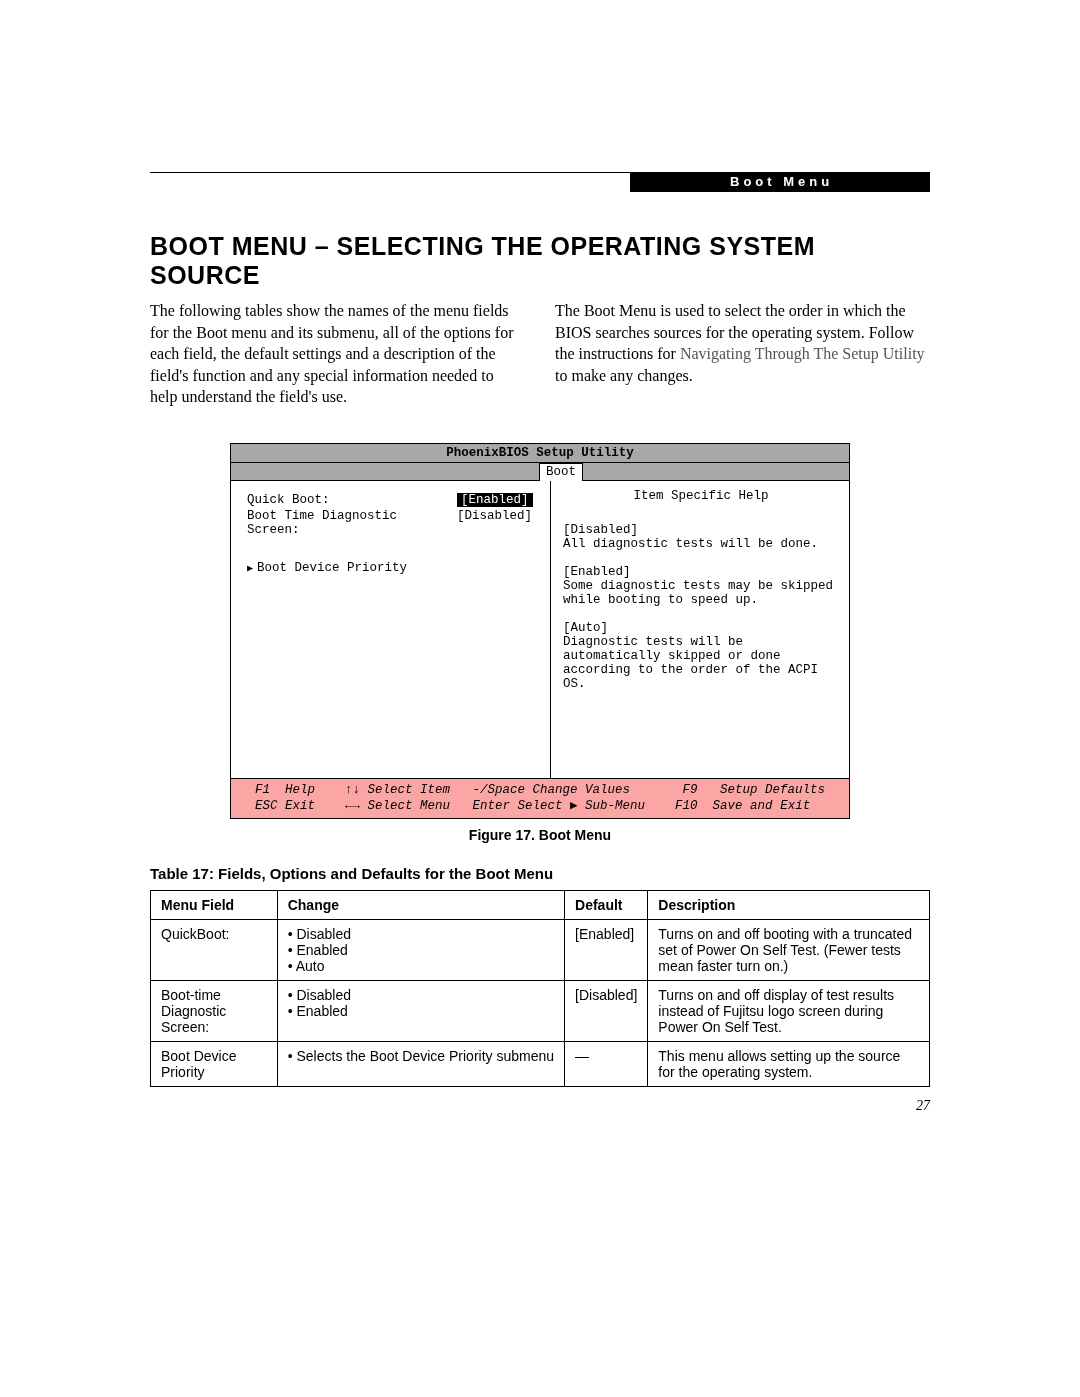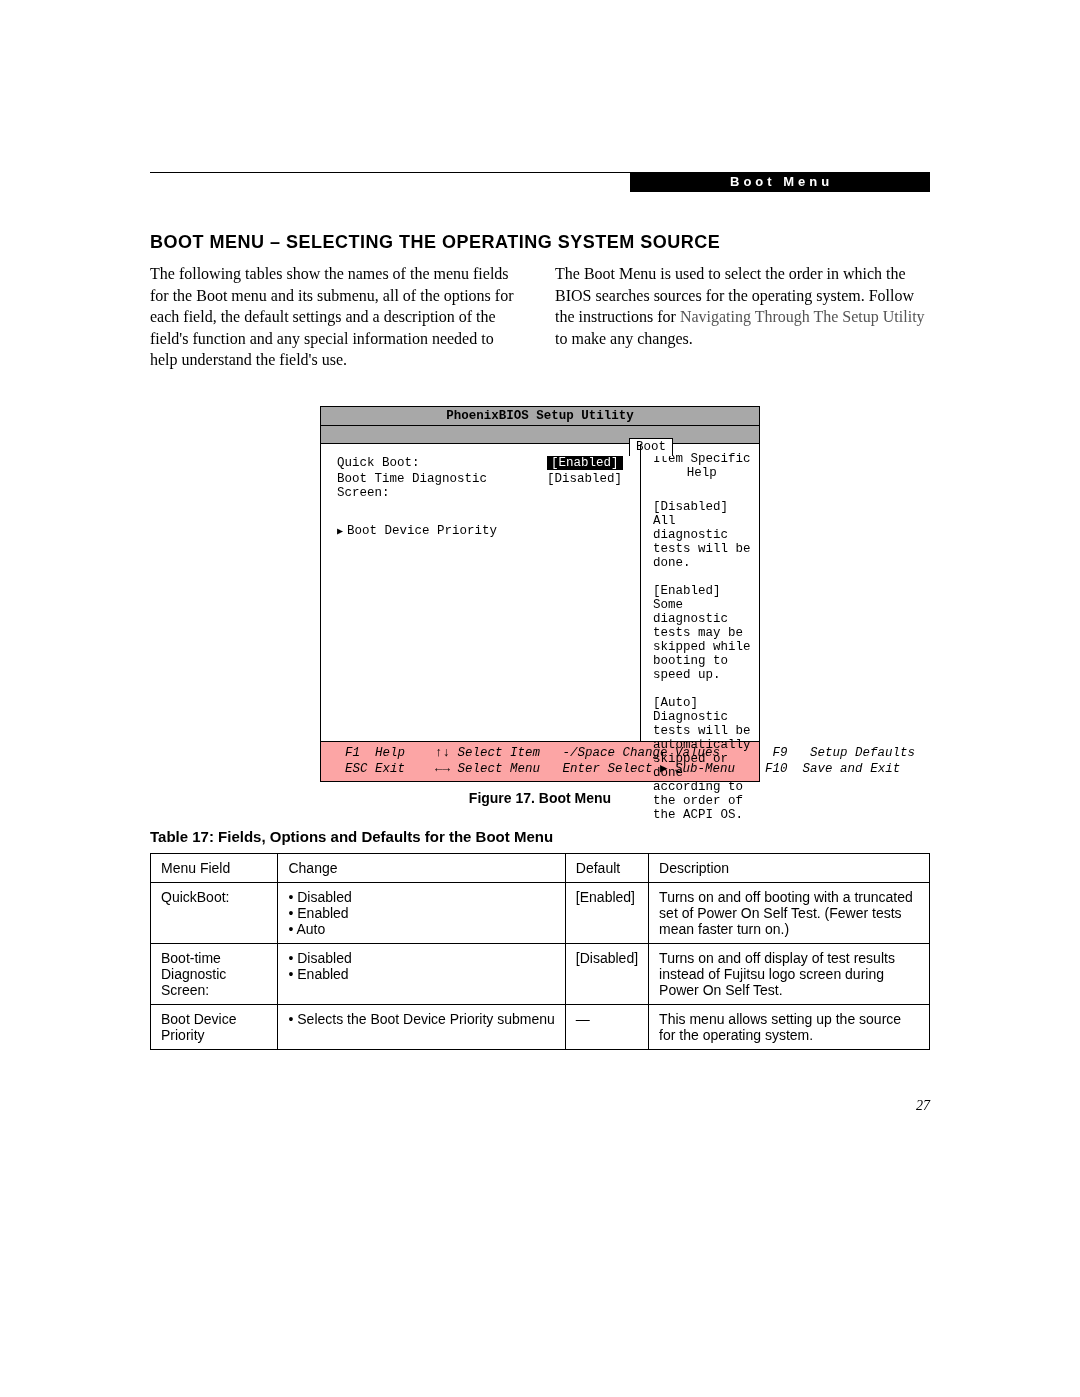--- a/index.html
+++ b/index.html
@@ -35,36 +35,36 @@
     font-family: Arial, Helvetica, sans-serif;
     font-weight: bold;
     font-size: 13px;
     letter-spacing: 4px;
     padding-left: 100px;
     line-height: 20px;
   }
   h1.title {
     font-family: Arial, Helvetica, sans-serif;
     font-weight: bold;
-    font-size: 18px;
+    font-size: 25px;
     letter-spacing: 0.5px;
     margin: 0 0 10px 0;
     text-transform: uppercase;
   }
   .two-col {
     display: flex;
     gap: 30px;
     font-size: 16px;
     line-height: 1.35;
     font-family: "ITC Stone Serif", Georgia, serif;
   }
   .two-col .col { flex: 1; }
   .bios-figure {
     margin: 35px auto 8px auto;
-    width: 440px;
+    width: 620px;
   }
   .bios-box {
     border: 1px solid #000;
     font-family: "Courier New", Courier, monospace;
     font-size: 12.5px;
     background: #fff;
   }
   .bios-titlebar {
     background: #a8a8a8;
     text-align: center;
@@ -74,21 +74,21 @@
   }
   .bios-tabbar {
     background: #a8a8a8;
     height: 18px;
     position: relative;
     border-bottom: 1px solid #000;
   }
   .bios-tab {
     position: absolute;
     left: 308px;
-    top: 12px;
+    top: 0px;
     background: #fff;
     border: 1px solid #000;
     border-bottom: none;
     padding: 0 6px;
     height: 18px;
     line-height: 17px;
   }
   .bios-body {
     display: flex;
     height: 298px;
@@ -146,21 +146,21 @@
     font-family: "Myriad Pro", "Segoe UI", Arial, sans-serif;
     font-size: 14px;
   }
   table.data th, table.data td {
     border: 1px solid #000;
     padding: 6px 10px;
     text-align: left;
     vertical-align: top;
   }
   table.data th {
-    font-weight: normal;
+    font-weight: bold;
     background: #fff;
   }
   table.data td.opts { white-space: nowrap; }
   .bullet-line { margin: 0; padding: 0; }
   .page-number {
     position: absolute;
     right: 150px;
     top: 1098px;
     font-style: italic;
     font-family: Georgia, serif;

